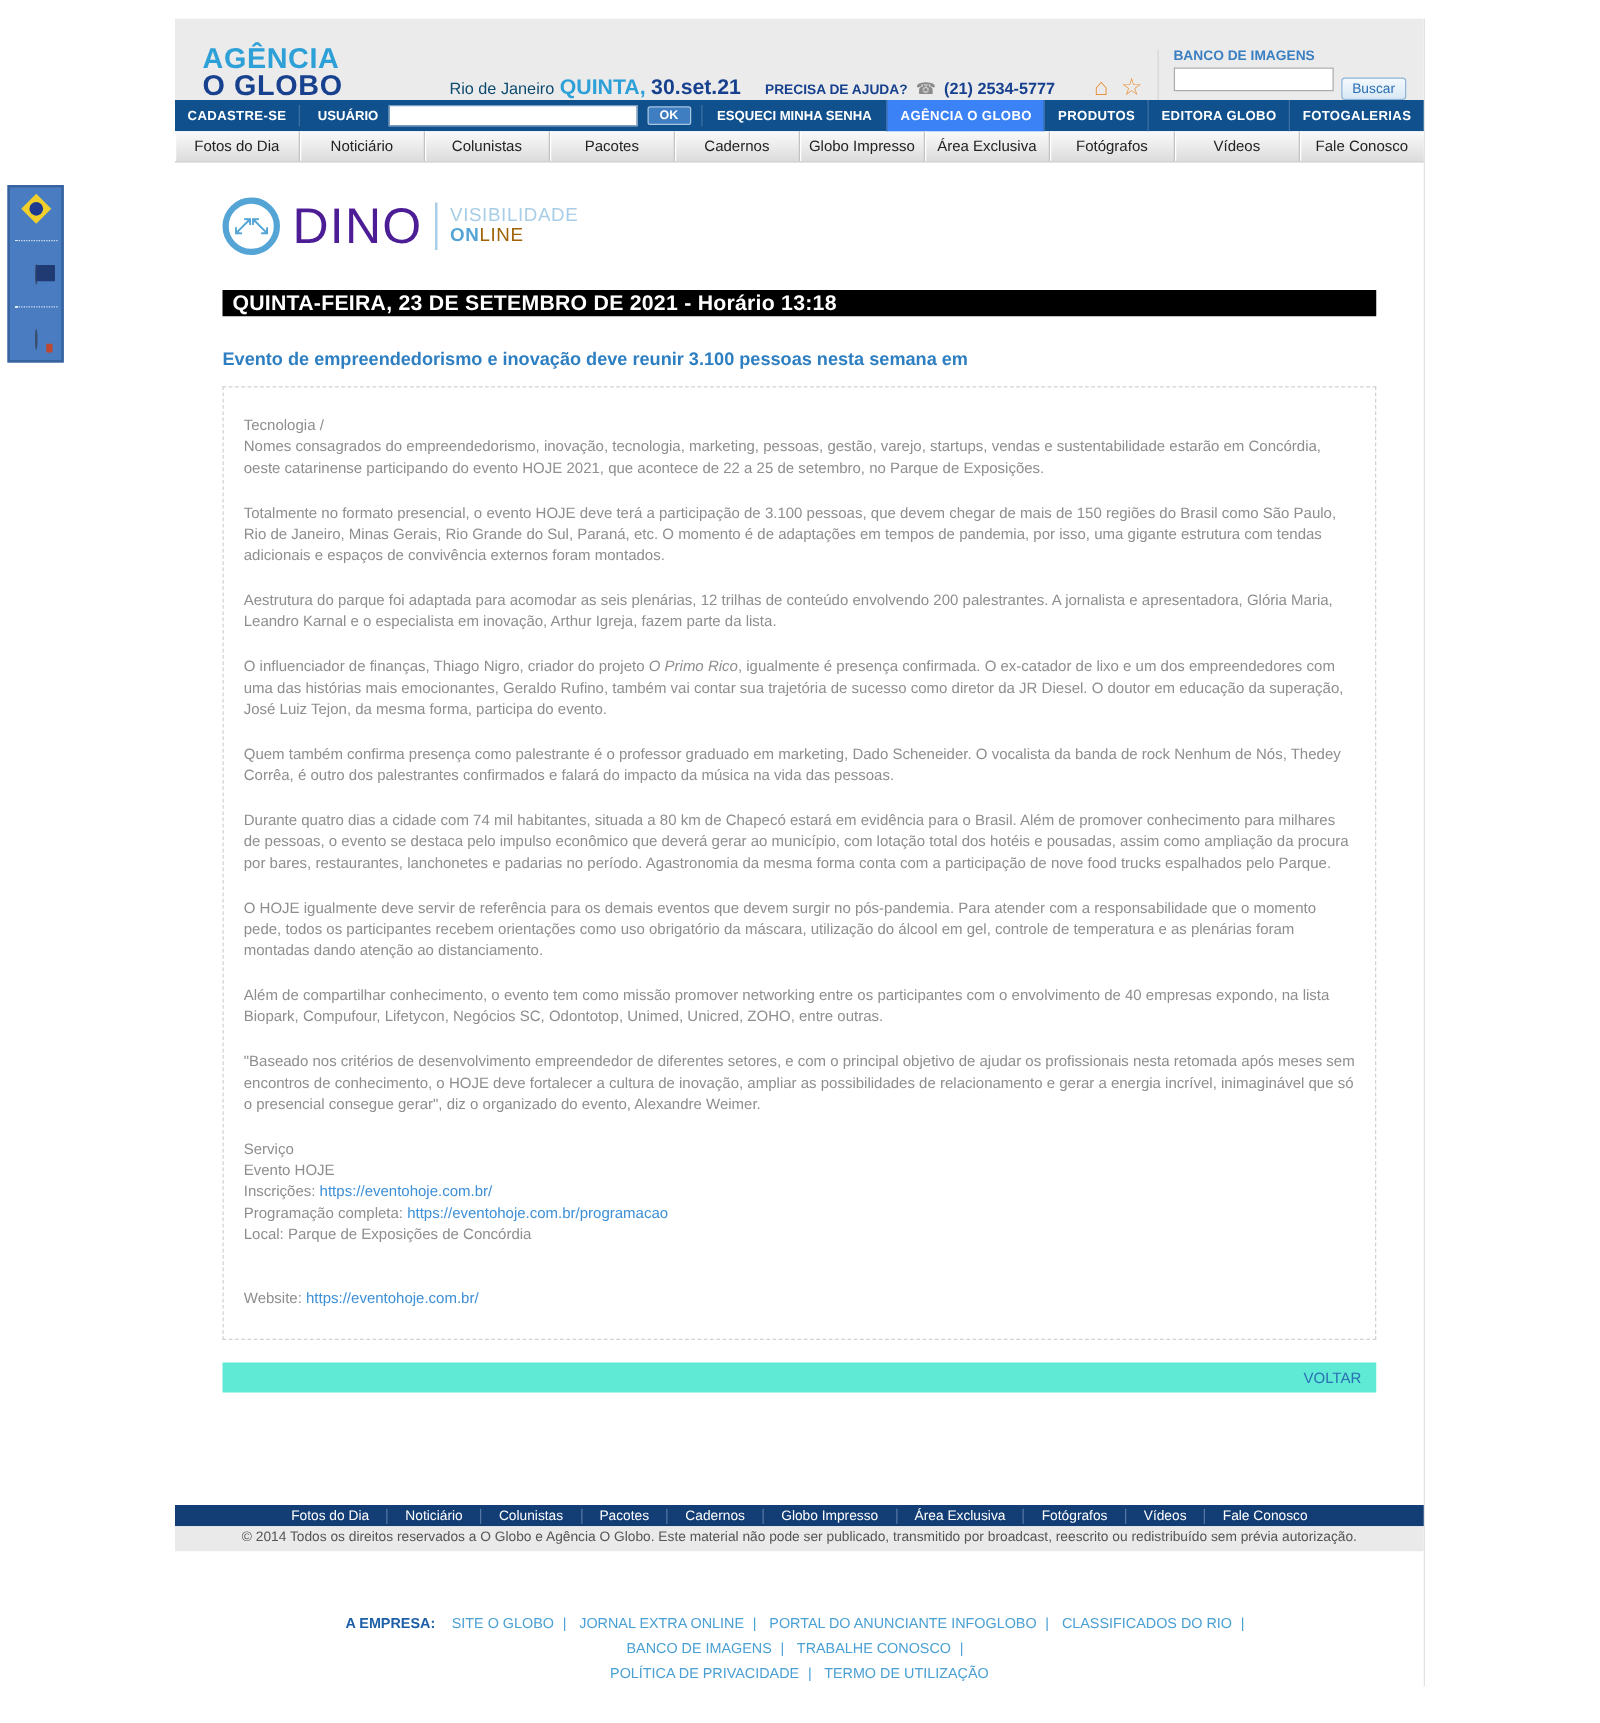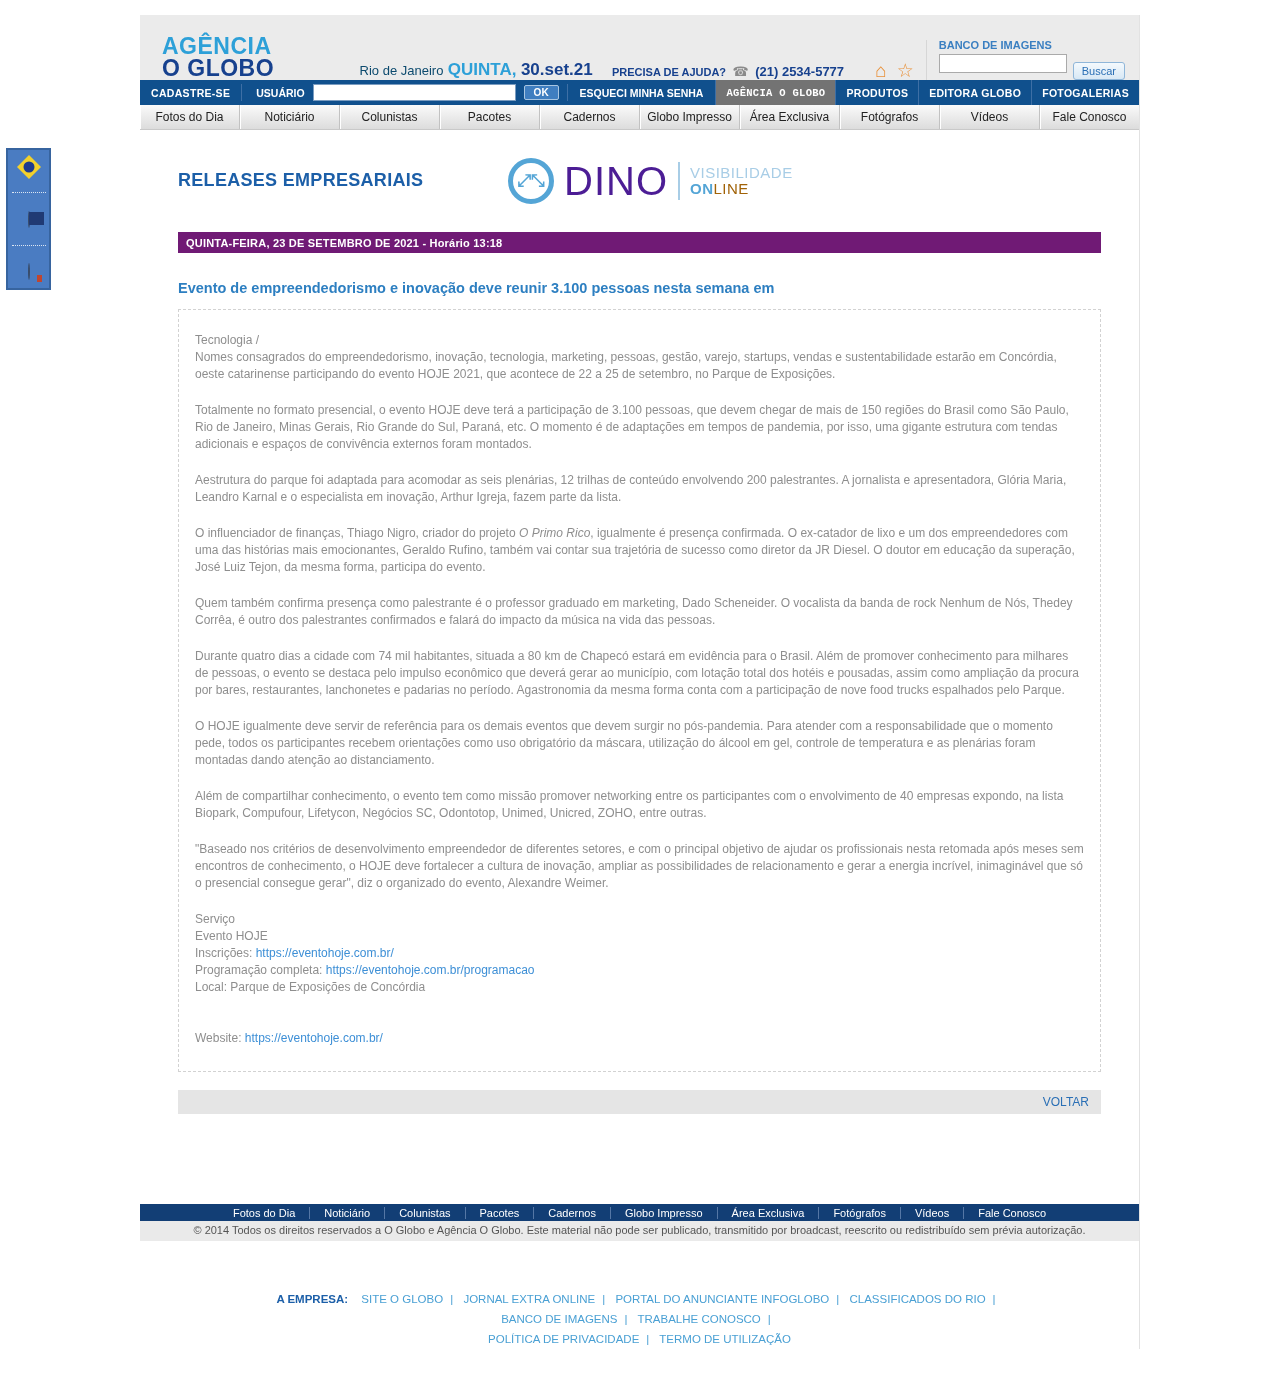--- a/index.html
+++ b/index.html
@@ -57,21 +57,21 @@
   .lb-cadastre { width:105px; justify-content:center; font-weight:bold; letter-spacing:.3px; cursor:pointer; color:#fff; background:none; border:none; font-size:10.5px; }
   .lb-sep { width:1px; background:#3e6fa5; margin:4px 0; }
   .lb-usuario { padding:0 8px 0 14px; font-weight:bold; }
   .lb-input { width:210px; height:17px; border:1px solid #7a9cc0; font-size:11px; padding:0 3px; align-self:center; }
   .lb-ok { margin:0 8px; align-self:center; background:#3f7ec0; color:#fff; font-size:10px; font-weight:bold;
     border:1px solid #a8c6e2; border-radius:2px; padding:1px 9px; cursor:pointer; }
   .lb-esqueci { padding:0 12px; font-weight:bold; cursor:pointer; color:#fff; background:none; border:none; font-size:10.5px; white-space:nowrap; }
   .lb-tabs { display:flex; flex:1; }
   .lb-tab { flex:1; display:flex; align-items:center; justify-content:center; font-weight:bold; letter-spacing:.3px;
     border-left:1px solid #3e6fa5; cursor:pointer; color:#fff; background:none; font-size:10.5px; white-space:nowrap; padding:0 10px; border-top:none; border-bottom:none; border-right:none; }
-  .lb-tab.selected { background:#737373;font-family:Liberation Mono, monospace; }
+  .lb-tab.selected { background:#3b82f6; }
 
   
   .mainnav { height:25px; display:flex; background:linear-gradient(180deg,#fafafa,#dcdcdc); border-bottom:1px solid #c9c9c9; }
   .mainnav a { flex:1; display:flex; align-items:center; justify-content:center; font-size:12px; color:#222;
     text-decoration:none; border-right:1px solid #c2c2c2; box-shadow:inset 1px 0 0 #fff; cursor:pointer; white-space:nowrap; }
   .mainnav a:last-child { border-right:none; }
 
   
   .content { padding:28px 38px 0 38px; }
   .content-head { display:flex; align-items:flex-start; }
@@ -79,36 +79,36 @@
   .dino { display:flex; align-items:center; gap:10px; cursor:pointer; }
   .dino-circle { width:46px; height:46px; border-radius:50%; border:5px solid #54a5d6; display:flex;
     align-items:center; justify-content:center; color:#54a5d6; font-size:17px; font-weight:bold; }
   .dino-word { color:#4c1d95; font-size:40px; font-weight:normal; letter-spacing:1px; line-height:1; }
   .dino-pipe { width:2px; height:38px; background:#a8cde6; }
   .dino-tag { line-height:1.05; font-size:15px; letter-spacing:.5px; }
   .dino-tag .t1 { color:#a8cde6; }
   .dino-tag .t2b { color:#54a5d6; font-weight:bold; }
   .dino-tag .t2l { color:#a16207; }
 
-  .datebar { margin-top:28px; height:21px; background:#701a75; color:#fff; font-size:11px; font-weight:bold;
+  .datebar { margin-top:28px; height:21px; background:#000000; color:#fff; font-size:17px; font-weight:bold;
     display:flex; align-items:center; padding-left:8px; letter-spacing:.2px; }
 
   .article-title { color:#2d7fc1; font-size:14.5px; font-weight:bold; margin:27px 0 0 0; }
 
   .article-box { margin-top:13px; border:1px dashed #d2d2d2; padding:22px 16px 24px 16px;
     color:#8e8e8e; font-size:12px; line-height:17px; }
   .article-box p { margin:0 0 19px 0; }
   .article-box p:last-child { margin-bottom:0; }
   .article-box a { color:#3d8fd6; text-decoration:none; }
   .cat-line { margin-bottom:0 !important; }
   .svc { line-height:17px; }
   .svc-block { }
   .website-line { margin-top:34px; }
 
-  .voltar-bar { margin-top:18px; height:24px; background:#e5e5e5; display:flex; align-items:center; justify-content:flex-end; padding-right:12px; }
+  .voltar-bar { margin-top:18px; height:24px; background:#5eead4; display:flex; align-items:center; justify-content:flex-end; padding-right:12px; }
   .voltar-bar a { color:#2a6fb5; font-size:12px; text-decoration:none; cursor:pointer; }
 
   
   .footerwrap { margin-top:90px; }
   .footer-nav { height:17px; background:#123e75; display:flex; align-items:center; justify-content:center; }
   .footer-nav a { color:#fff; font-size:11px; text-decoration:none; padding:0 14px; border-right:1px solid #5577a5; cursor:pointer; white-space:nowrap; }
   .footer-nav a:last-child { border-right:none; }
   .copyright { background:#eaeaea; color:#555; font-size:11px; text-align:center; padding:3px 0 5px 0; }
 
   .empresa { margin-top:48px; text-align:center; font-size:11.5px; line-height:20px; }
@@ -189,21 +189,20 @@
     <a>Globo Impresso</a>
     <a>Área Exclusiva</a>
     <a>Fotógrafos</a>
     <a>Vídeos</a>
     <a>Fale Conosco</a>
   </nav>
 
   <div class="content">
 
     <div class="content-head">
-      <h1 class="section-title">RELEASES EMPRESARIAIS</h1>
       <div class="dino">
         <span class="dino-circle">⤢⤡</span>
         <span class="dino-word">DINO</span>
         <span class="dino-pipe"></span>
         <span class="dino-tag">
           <span class="t1">VISIBILIDADE</span><br>
           <span class="t2b">ON</span><span class="t2l">LINE</span>
         </span>
       </div>
     </div>

